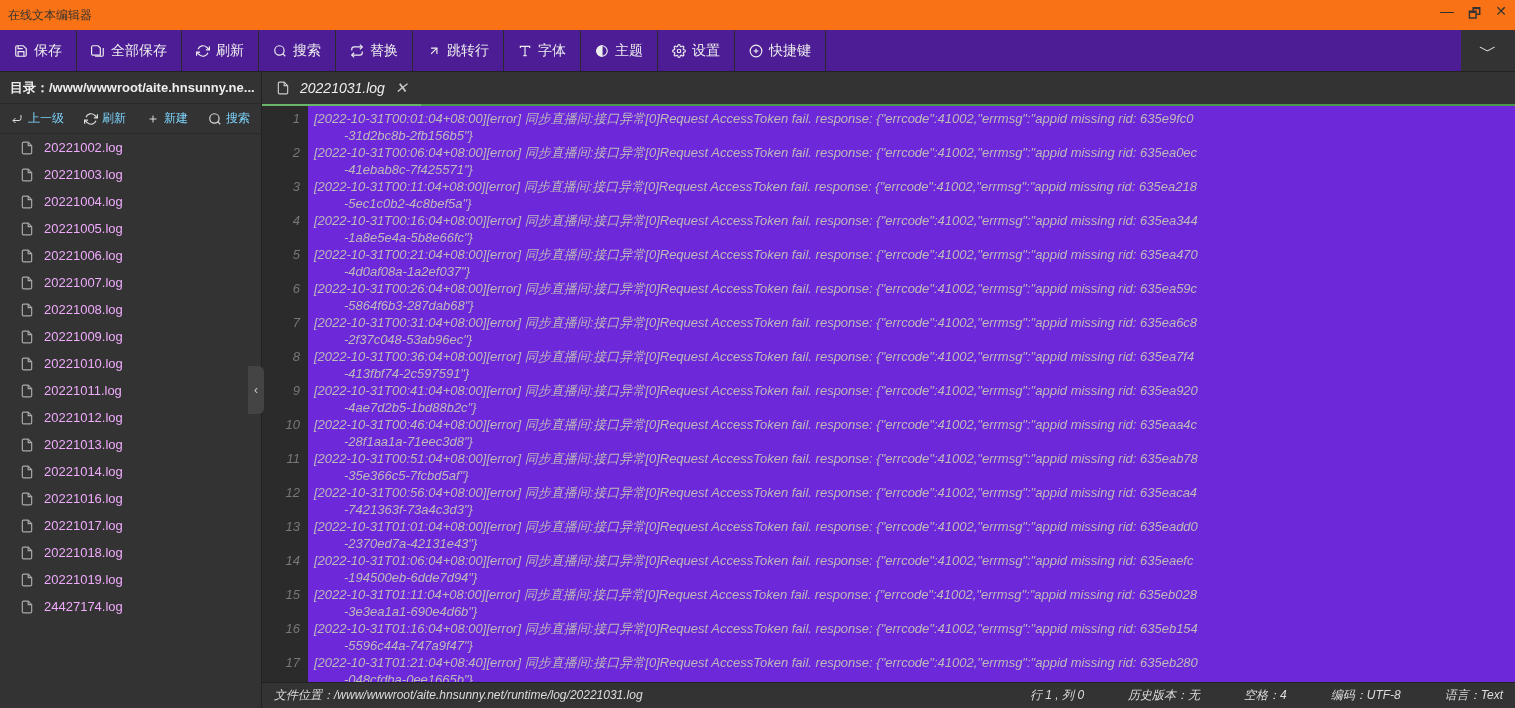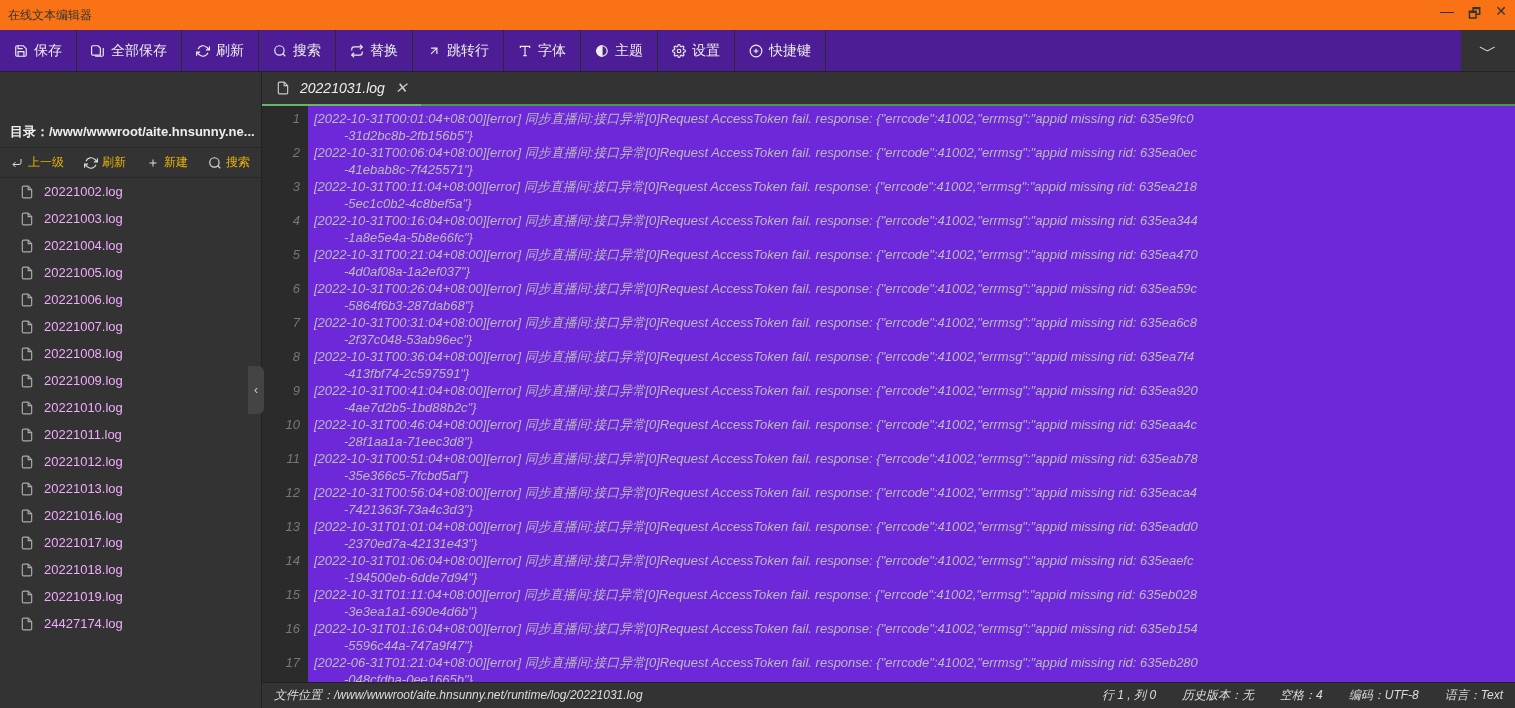--- a/index.html
+++ b/index.html
@@ -5,39 +5,39 @@
 *{margin:0;padding:0;box-sizing:border-box;font-family:"Microsoft YaHei",Arial,sans-serif;}
 body{background:#2e2e2e;color:#ddd;width:1515px;height:708px;overflow:hidden;display:flex;flex-direction:column;}
 .titlebar{height:30px;background:#f97316;color:#333;display:flex;align-items:center;padding:0 8px;font-size:12px;justify-content:space-between;}
 .titlebar .winctrl{display:flex;gap:14px;font-size:14px;}
 .titlebar .winctrl span{cursor:default;}
 .toolbar{height:42px;background:#4c1d95;display:flex;align-items:center;border-bottom:1px solid #222;}
 .toolbar .item{display:flex;align-items:center;gap:6px;padding:0 14px;height:100%;color:#eee;font-size:14px;cursor:pointer;border-right:1px solid #2a2a2a;}
 .toolbar .chev{margin-left:auto;padding:0 18px;font-size:18px;cursor:pointer;color:#ddd;background:#333;height:100%;display:flex;align-items:center;}
 .main{flex:1;display:flex;overflow:hidden;position:relative;}
 .sidebar{width:262px;background:#333;display:flex;flex-direction:column;border-right:1px solid #222;}
-.pathbar{height:32px;display:flex;align-items:center;padding:0 10px;font-size:13px;color:#eee;overflow:hidden;white-space:nowrap;background:#333;border-bottom:1px solid #2a2a2a;font-weight:bold;margin-top:44px;}
-.sbtb{height:30px;display:flex;align-items:center;border-bottom:1px solid #2a2a2a;font-size:12px;color:#eab308;}
+.pathbar{height:32px;display:flex;align-items:center;padding:0 10px;font-size:13px;color:#eee;overflow:hidden;white-space:nowrap;background:#333;border-bottom:1px solid #2a2a2a;font-weight:bold;}
+.sbtb{height:30px;display:flex;align-items:center;border-bottom:1px solid #2a2a2a;font-size:12px;color:#7dd3fc;}
 .sbtb .sitm{display:flex;align-items:center;gap:4px;padding:0 10px;cursor:pointer;height:100%;}
 .files{flex:1;overflow-y:auto;}
 .file{display:flex;align-items:center;gap:10px;padding:6px 20px;font-size:13px;color:#f0abfc;cursor:pointer;}
 .ic{width:14px;height:14px;display:inline-flex;align-items:center;justify-content:center;flex-shrink:0;}
 .collapse{position:absolute;left:248px;top:50%;transform:translateY(-50%);width:16px;height:48px;background:#444;border-radius:0 6px 6px 0;display:flex;align-items:center;justify-content:center;color:#ccc;font-size:12px;cursor:pointer;z-index:5;}
 .editor{flex:1;display:flex;flex-direction:column;background:#6d28d9;overflow:hidden;font-style:italic;}
 .tabs{height:34px;background:#333;display:flex;align-items:flex-end;border-bottom:2px solid #4b974b;}
 .tab{display:flex;align-items:center;gap:10px;padding:0 14px;height:34px;background:#333;color:#eee;font-size:14px;cursor:pointer;border-bottom:2px solid #68b668;margin-bottom:-2px;}
 .tab .x{font-size:15px;color:#ccc;cursor:pointer;}
 .codewrap{flex:1;display:flex;overflow:hidden;}
 .gutter{width:46px;background:#2b2b2b;color:#777;font-family:Consolas,monospace;font-size:13px;text-align:right;padding:4px 8px 4px 0;line-height:17px;user-select:none;}
 .code{flex:1;overflow:auto;padding:4px 0 4px 6px;font-family:Consolas,monospace;font-size:13px;line-height:17px;color:#ccc;}
 .line{white-space:pre;display:flex;}
 .cont{padding-left:30px;}
 .s2{color:#bbb;}
 .status{height:26px;background:#333;color:#ddd;display:flex;align-items:center;font-size:12px;padding:0 12px;gap:24px;border-top:1px solid #222;}
-.status .r{margin-left:auto;display:flex;gap:26px;}
+.status .r{margin-left:auto;display:flex;gap:44px;}
 ::-webkit-scrollbar{width:12px;height:12px;}
 ::-webkit-scrollbar-track{background:#2b2b2b;}
 ::-webkit-scrollbar-thumb{background:#555;border-radius:2px;}
 </style>
 </head>
 <body>
 
 <div class="titlebar">
   <span>在线文本编辑器</span>
   <div class="winctrl">
@@ -291,20 +291,29 @@
           <span>20221012.log</span>
         </div>
         <div class="file">
           <span class="ic">
             <svg width="14" height="14" viewBox="0 0 24 24" fill="none" stroke="#aaa" stroke-width="2">
               <path d="M14 2H6a2 2 0 0 0-2 2v16a2 2 0 0 0 2 2h12a2 2 0 0 0 2-2V8z"></path>
               <polyline points="14 2 14 8 20 8"></polyline>
             </svg>
           </span>
           <span>20221013.log</span>
+        </div>
+        <div class="file">
+          <span class="ic">
+            <svg width="14" height="14" viewBox="0 0 24 24" fill="none" stroke="#aaa" stroke-width="2">
+              <path d="M14 2H6a2 2 0 0 0-2 2v16a2 2 0 0 0 2 2h12a2 2 0 0 0 2-2V8z"></path>
+              <polyline points="14 2 14 8 20 8"></polyline>
+            </svg>
+          </span>
+          <span>20221014.log</span>
         </div>
         <div class="file">
           <span class="ic">
             <svg width="14" height="14" viewBox="0 0 24 24" fill="none" stroke="#aaa" stroke-width="2">
               <path d="M14 2H6a2 2 0 0 0-2 2v16a2 2 0 0 0 2 2h12a2 2 0 0 0 2-2V8z"></path>
               <polyline points="14 2 14 8 20 8"></polyline>
             </svg>
           </span>
           <span>20221016.log</span>
         </div>
@@ -425,21 +434,21 @@
           <div class="line"><span class="s2">[2022-10-31T00:56:04+08:00][error]</span><span class="s2"> 同步直播间:接口异常[0]Request AccessToken fail. response: {"errcode":41002,"errmsg":"appid missing rid: 635eaca4</span></div>
           <div class="line cont"><span class="s2">-7421363f-73a4c3d3"}</span></div>
           <div class="line"><span class="s2">[2022-10-31T01:01:04+08:00][error]</span><span class="s2"> 同步直播间:接口异常[0]Request AccessToken fail. response: {"errcode":41002,"errmsg":"appid missing rid: 635eadd0</span></div>
           <div class="line cont"><span class="s2">-2370ed7a-42131e43"}</span></div>
           <div class="line"><span class="s2">[2022-10-31T01:06:04+08:00][error]</span><span class="s2"> 同步直播间:接口异常[0]Request AccessToken fail. response: {"errcode":41002,"errmsg":"appid missing rid: 635eaefc</span></div>
           <div class="line cont"><span class="s2">-194500eb-6dde7d94"}</span></div>
           <div class="line"><span class="s2">[2022-10-31T01:11:04+08:00][error]</span><span class="s2"> 同步直播间:接口异常[0]Request AccessToken fail. response: {"errcode":41002,"errmsg":"appid missing rid: 635eb028</span></div>
           <div class="line cont"><span class="s2">-3e3ea1a1-690e4d6b"}</span></div>
           <div class="line"><span class="s2">[2022-10-31T01:16:04+08:00][error]</span><span class="s2"> 同步直播间:接口异常[0]Request AccessToken fail. response: {"errcode":41002,"errmsg":"appid missing rid: 635eb154</span></div>
           <div class="line cont"><span class="s2">-5596c44a-747a9f47"}</span></div>
-          <div class="line"><span class="s2">[2022-06-31T01:21:04+08:00][error]</span><span class="s2"> 同步直播间:接口异常[0]Request AccessToken fail. response: {"errcode":41002,"errmsg":"appid missing rid: 635eb280</span></div>
+          <div class="line"><span class="s2">[2022-10-31T01:21:04+08:40][error]</span><span class="s2"> 同步直播间:接口异常[0]Request AccessToken fail. response: {"errcode":41002,"errmsg":"appid missing rid: 635eb280</span></div>
           <div class="line cont"><span class="s2">-048cfdba-0ee1665b"}</span></div>
         </div>
     </div>
     <div class="status">
       <span>文件位置：/www/wwwroot/aite.hnsunny.net/runtime/log/20221031.log</span>
       <div class="r">
         <span>行 1 , 列 0</span>
         <span>历史版本：无</span>
         <span>空格：4</span>
         <span>编码：UTF-8</span>

